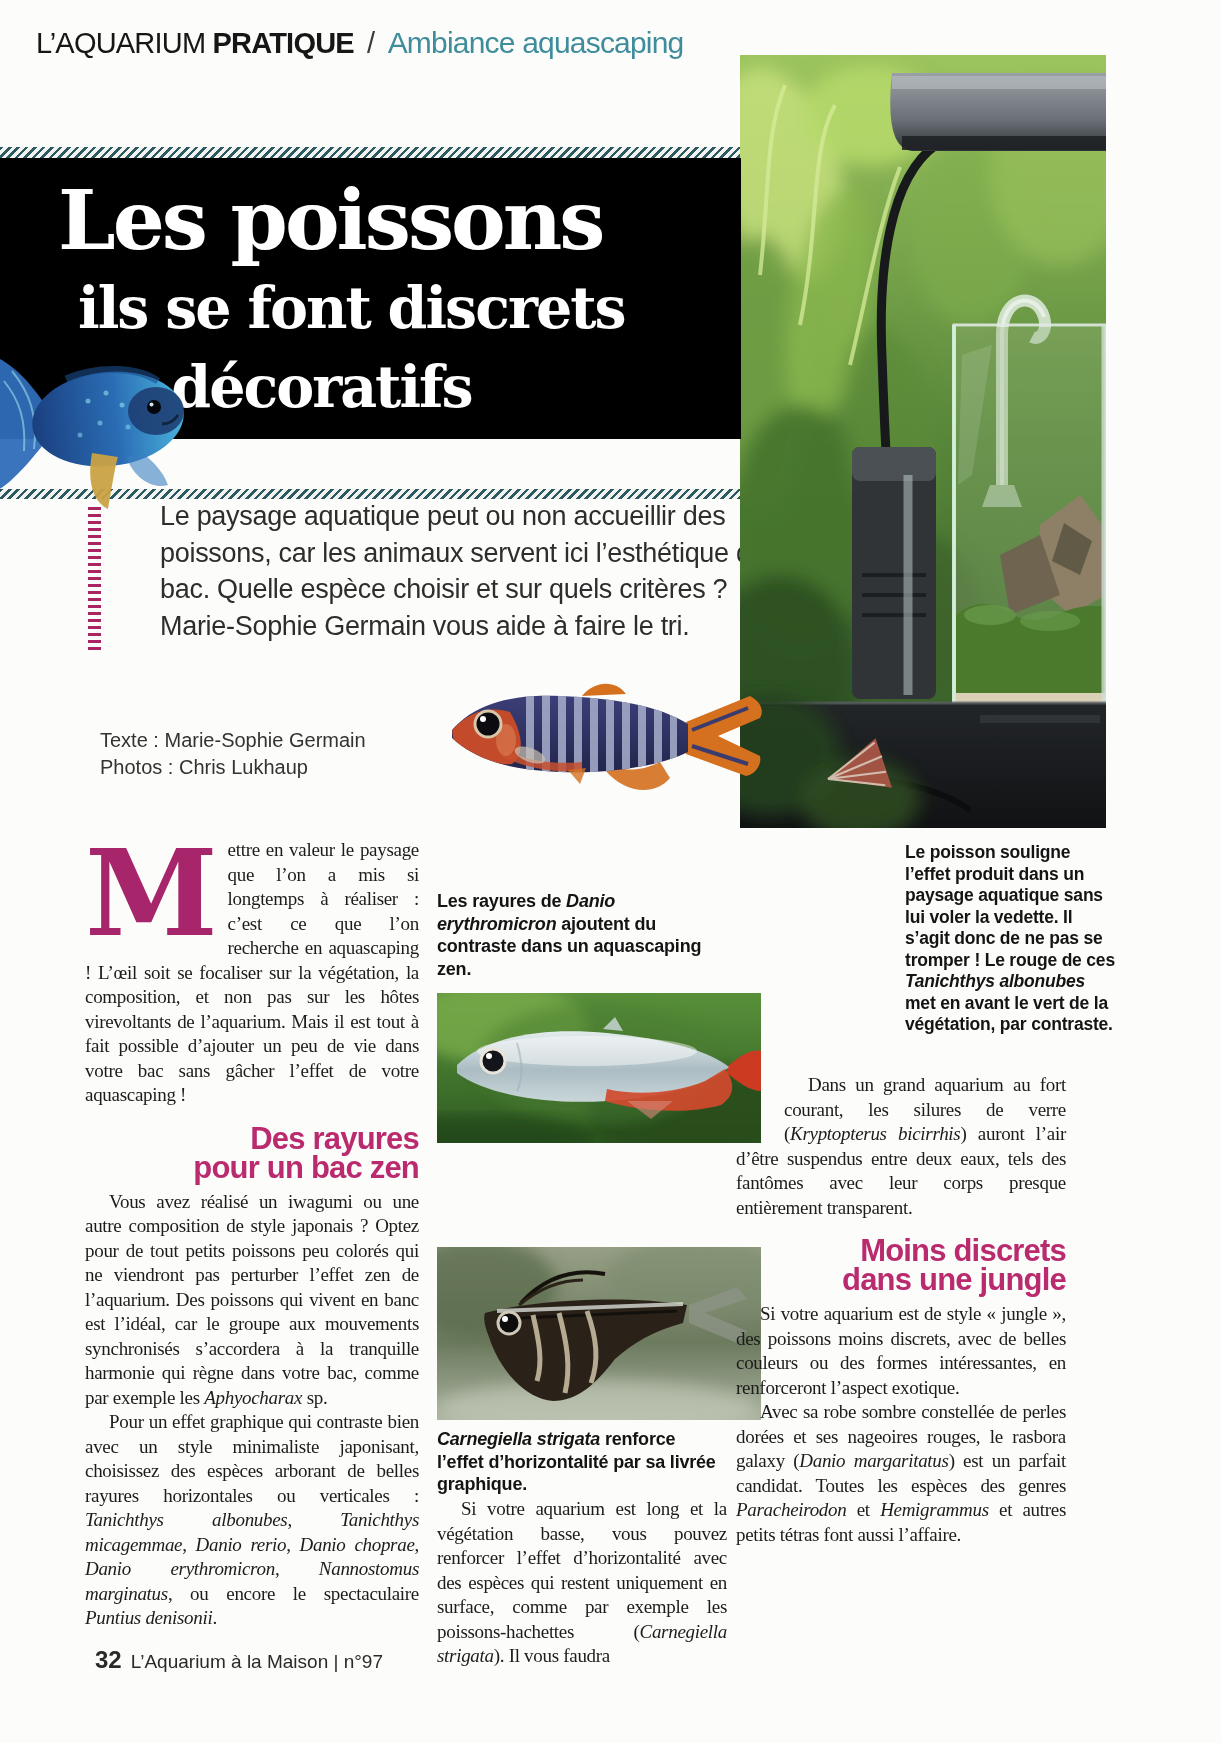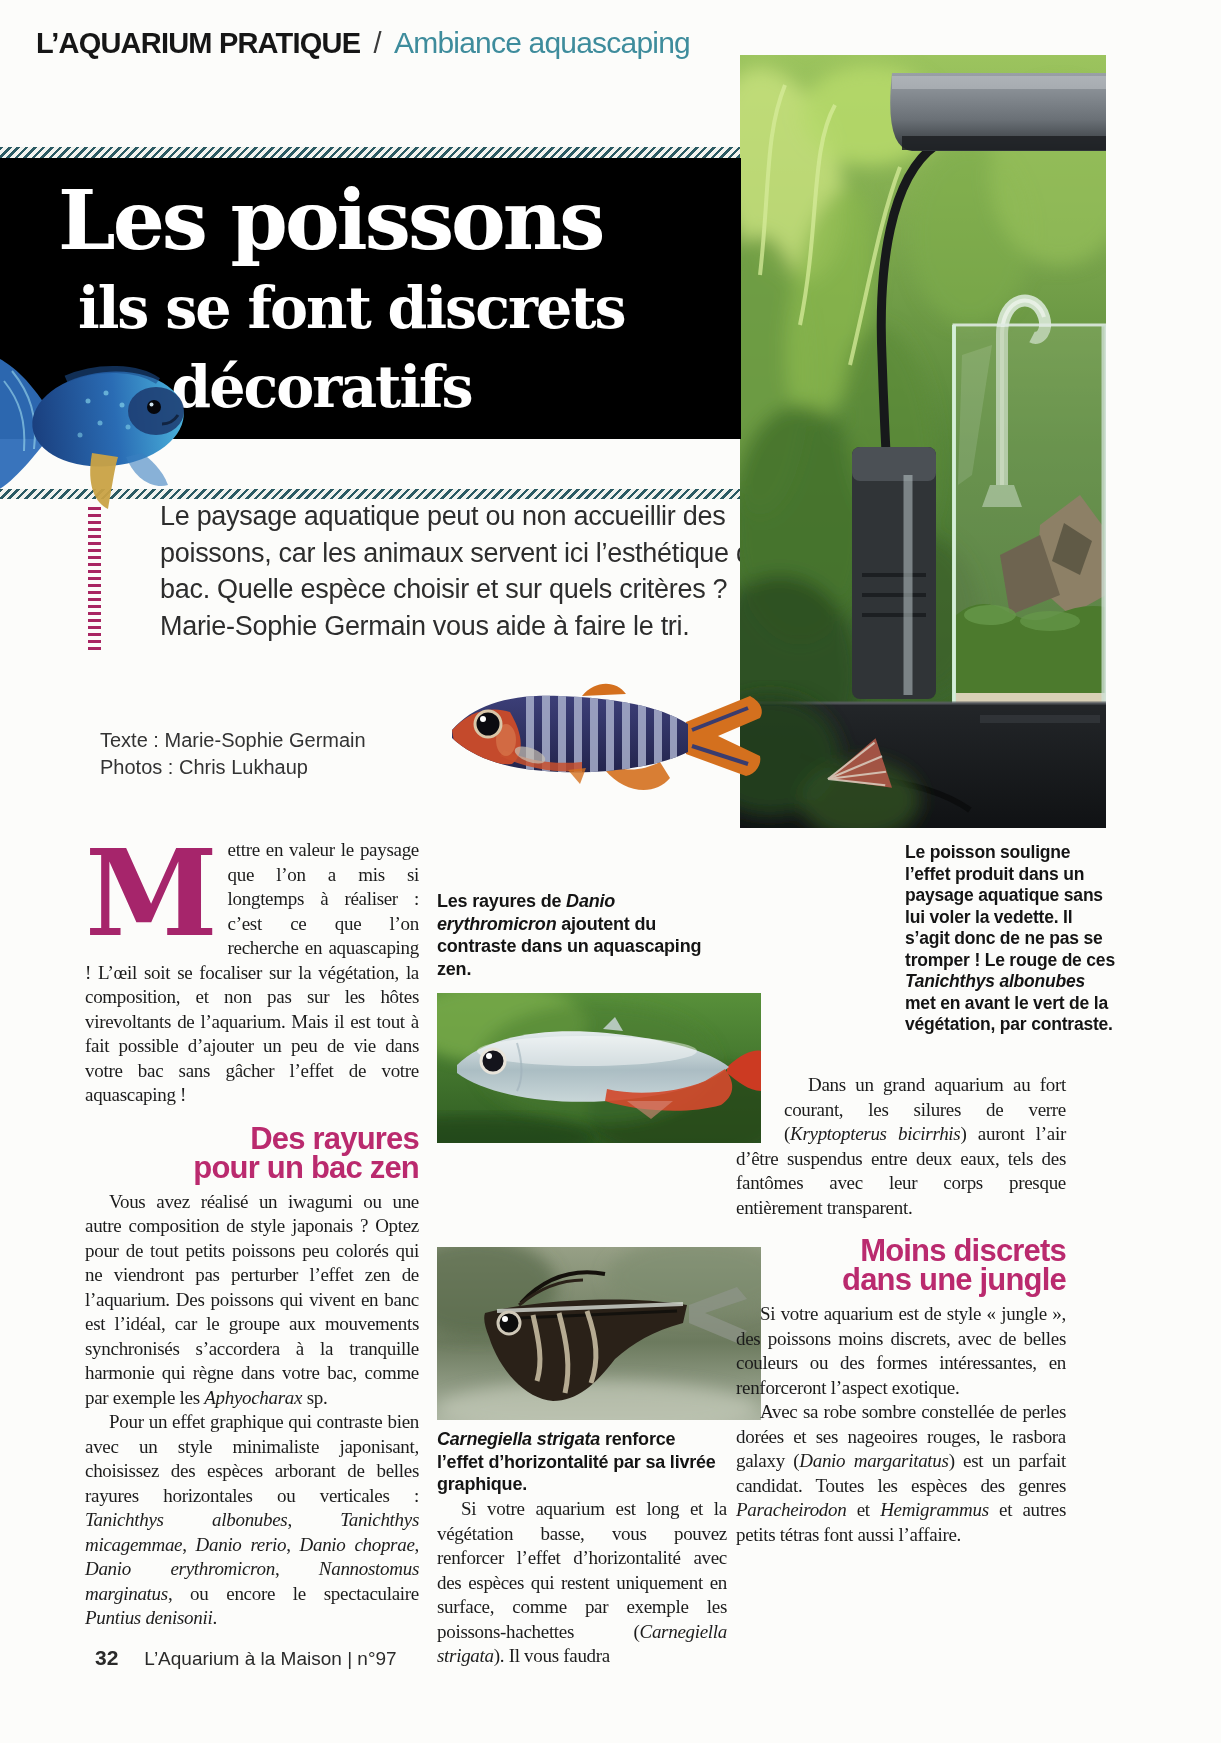--- a/index.html
+++ b/index.html
@@ -82,29 +82,29 @@
   }
   h2.sec {
     font-family:"Liberation Sans", sans-serif; font-weight:bold;
     font-size:31px; line-height:29px; color:#ba2a6e; letter-spacing:-0.8px;
     margin:16px 0 8px 0; text-align:right;
   }
   .photo-intrude { float:left; width:48px; height:72px; }
 
   
   .footer { position:absolute; left:95px; top:1646px; font-size:19px; color:#2a2a2a; }
-  .footer .num { font-weight:bold; font-size:21px; margin-right:26px; }
+  .footer .num { font-weight:bold; font-size:24px; margin-right:9px; }
 </style>
 </head>
 <body>
 
 <div class="page">
 
   <div class="kicker">
-    <span class="b" style="font-weight:700">L’AQUARIUM</span>
+    <span class="b" style="font-weight:400">L’AQUARIUM</span>
     <span class="b">PRATIQUE</span>
     <span class="slash">/</span>
     <span class="section">Ambiance aquascaping</span>
   </div>
 
   <div class="hatch top"></div>
   <div class="hatch mid"></div>
 
   <div class="title-block">
     <div class="title-l1">Les poissons</div>

